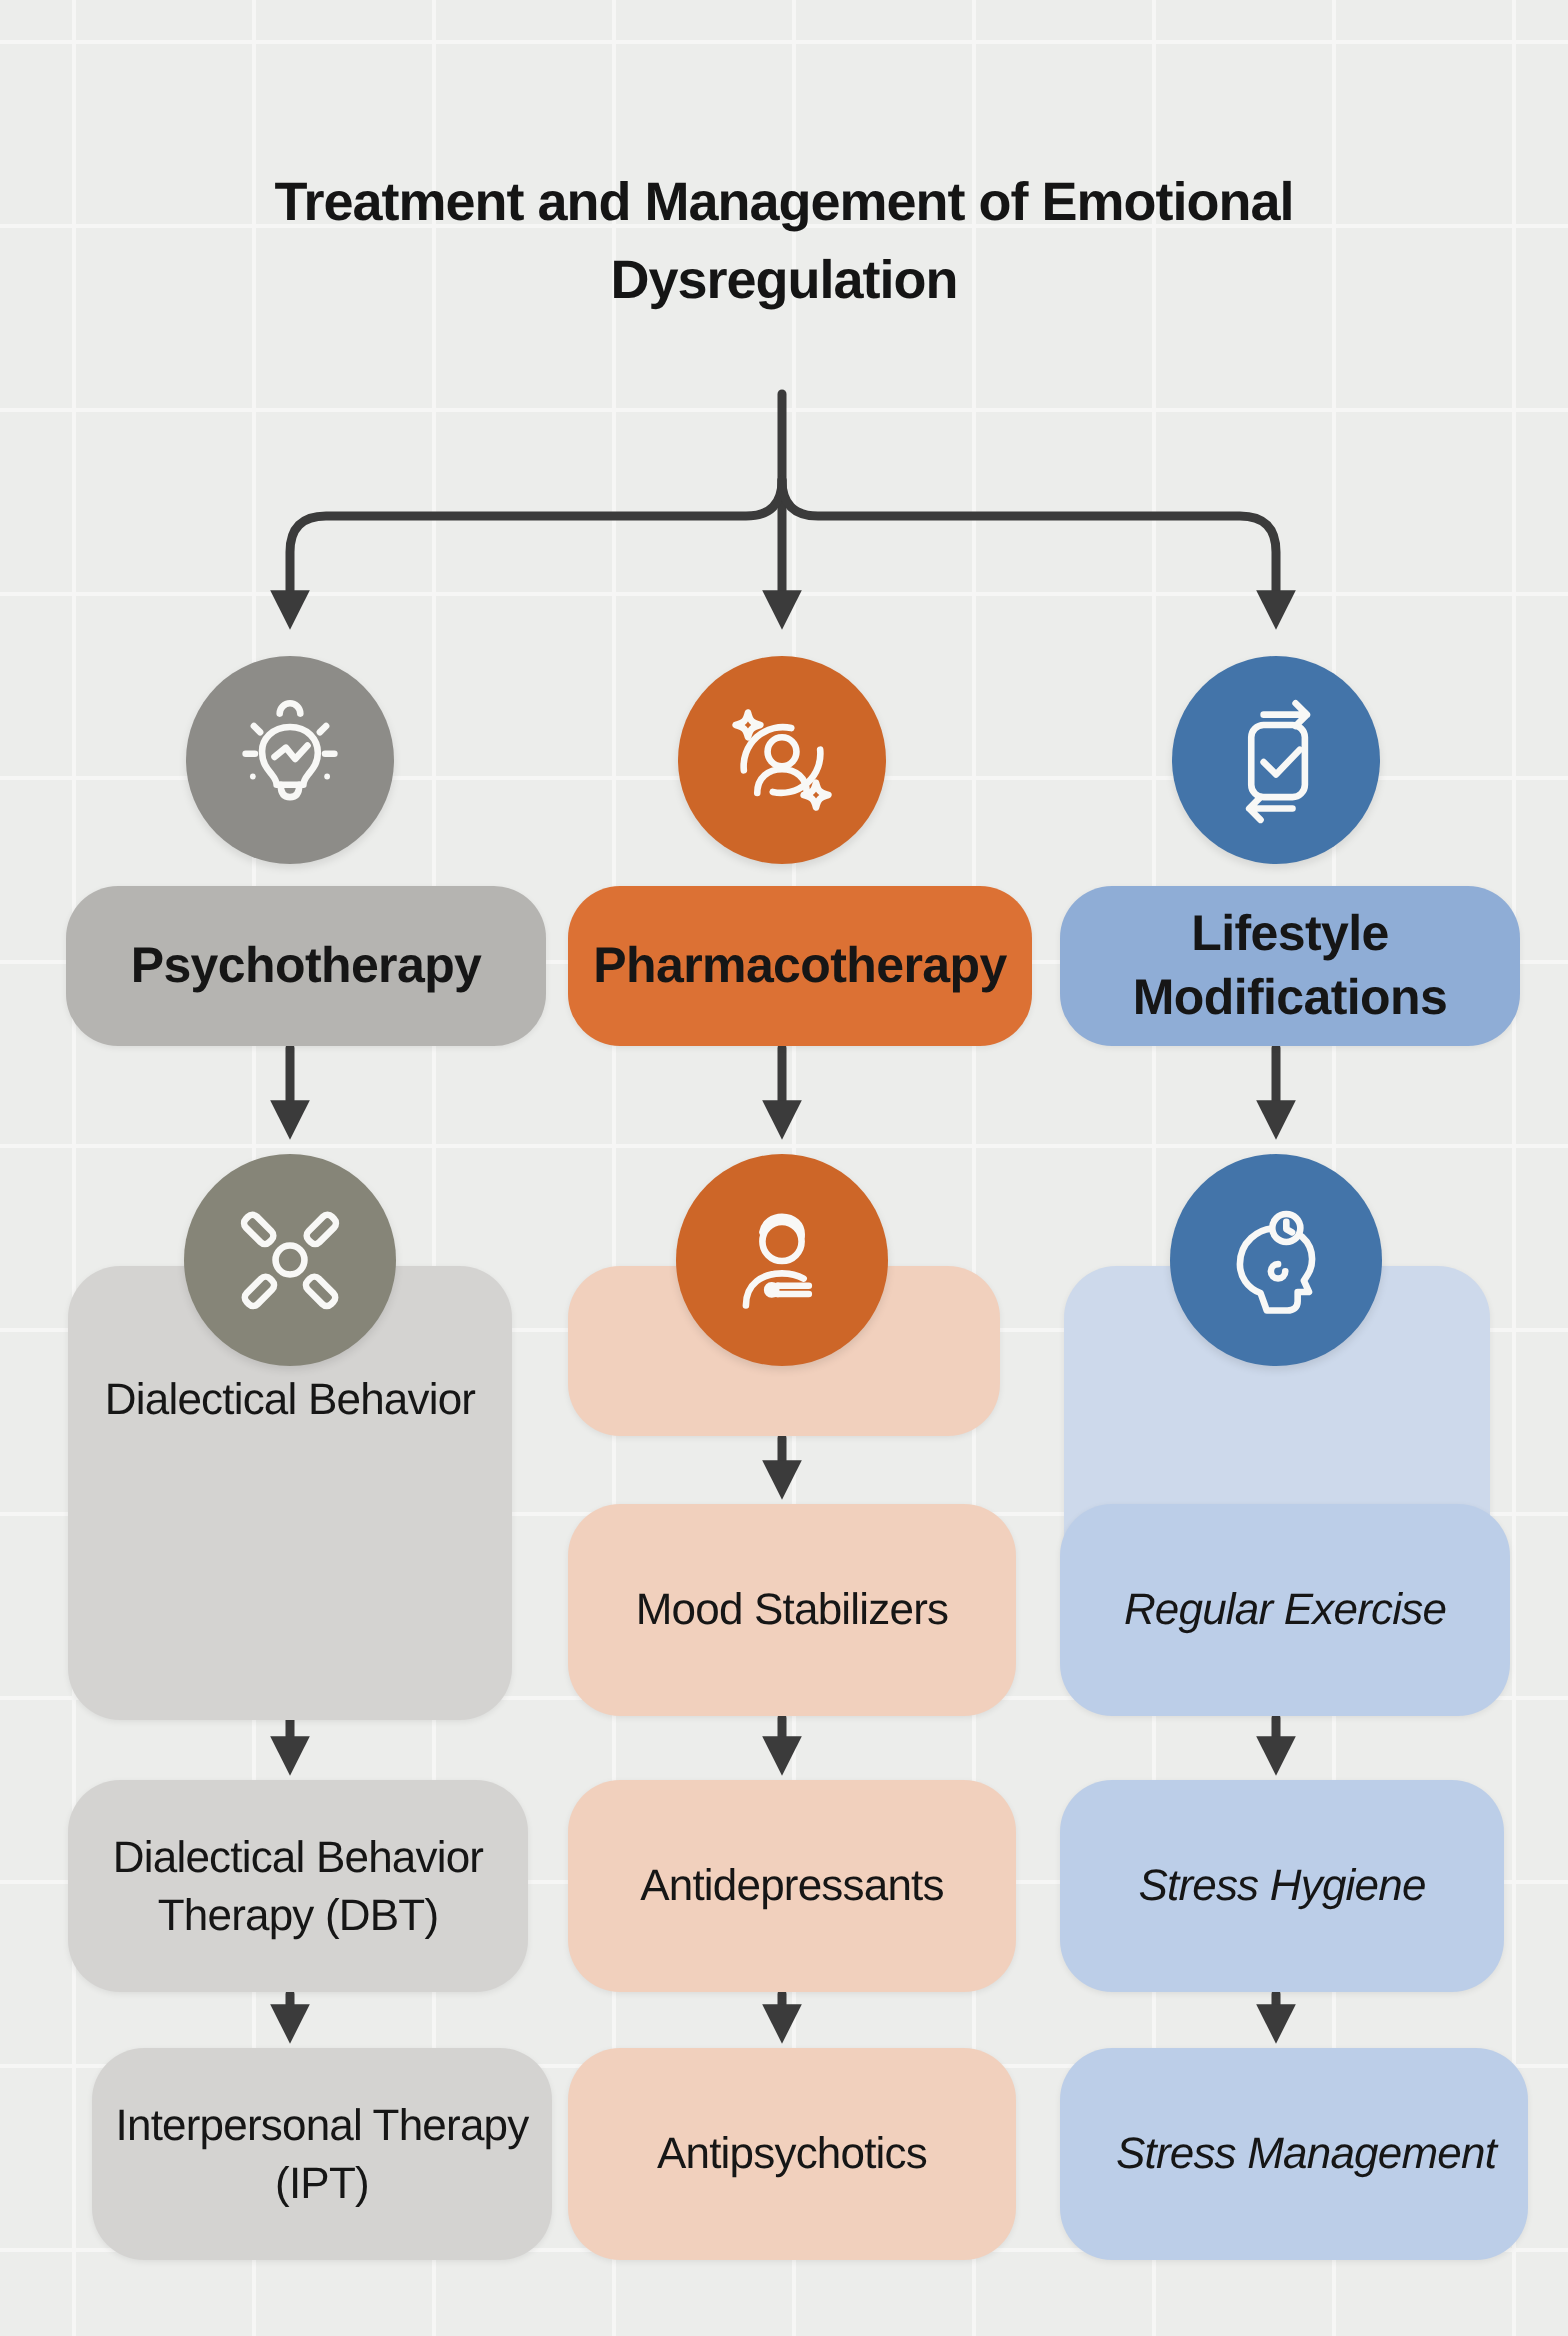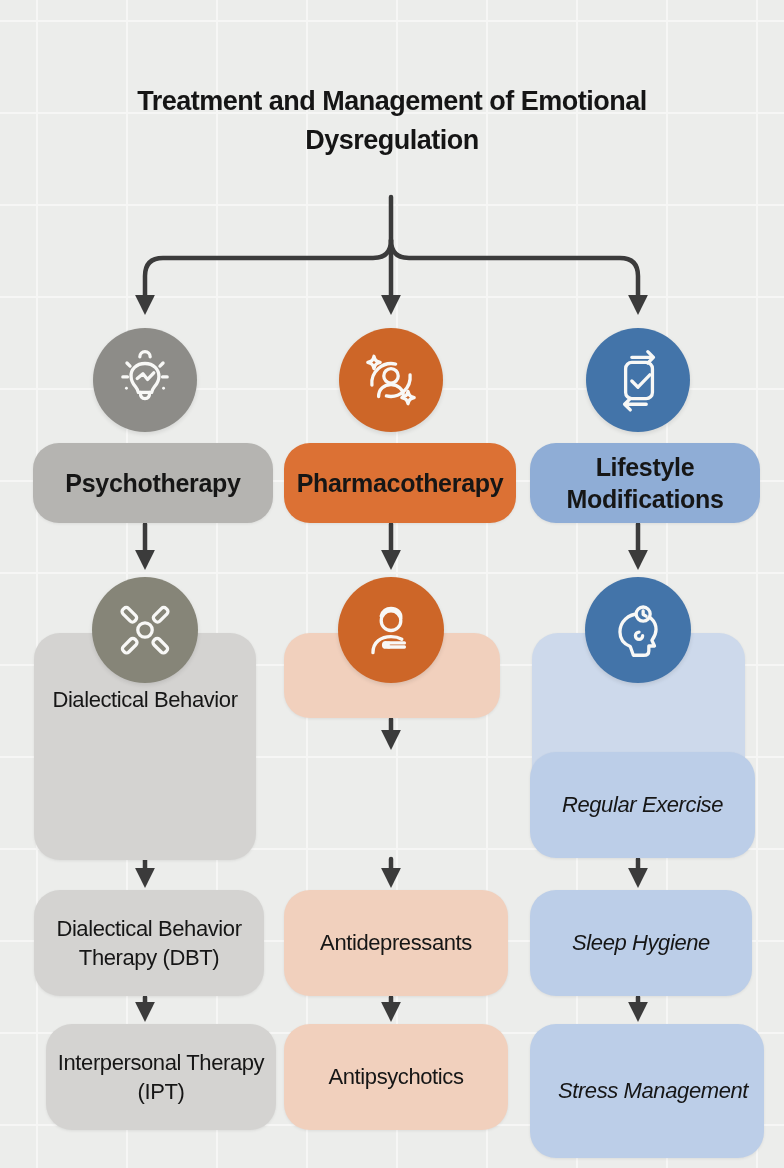--- a/index.html
+++ b/index.html
@@ -177,38 +177,41 @@
     <svg viewBox="0 0 64 64">
       <g class="ic">
         <path d="M27 55 l-2.5 -7 c-6.5 -2.5 -10 -8 -10 -14 c0 -10.5 8.5 -17.5 18 -17.5 c10 0 17 6.5 17 15 c0 5 -2 7.5 -4 10.5 l2.5 5.5 h-5.5 v4.5 c0 3 -2 4.5 -5 4.5 h-10 z"></path>
         <path d="M33 34 a3.5 3.5 0 1 0 3.5 3.5"></path>
         <circle cx="37" cy="16.5" r="6.8" fill="#4374a9"></circle>
         <path d="M37 13.5 v3.5 l2.8 1.6"></path>
       </g>
     </svg>
   </div>
 
+  <div class="box sub-box c-peach-box" style="left:284px;top:752px;width:216px;height:106px;">
+    <span>Mood Stabilizers</span>
+  </div>
 
   <div class="box sub-box c-blue-box" style="left:530px;top:752px;width:217px;height:106px;">
     <span>Regular Exercise</span>
   </div>
 
   <div class="box sub-box c-gray-box" style="left:34px;top:890px;width:222px;height:106px;">
     <span>Dialectical Behavior Therapy (DBT)</span>
   </div>
   <div class="box sub-box c-peach-box" style="left:284px;top:890px;width:216px;height:106px;">
     <span>Antidepressants</span>
   </div>
   <div class="box sub-box c-blue-box" style="left:530px;top:890px;width:214px;height:106px;">
-    <span>Sleep Hygiene</span>
+    <span>Stress Hygiene</span>
   </div>
 
   <div class="box sub-box c-gray-box" style="left:46px;top:1024px;width:222px;height:106px;">
     <span>Interpersonal Therapy (IPT)</span>
   </div>
   <div class="box sub-box c-peach-box" style="left:284px;top:1024px;width:216px;height:106px;">
     <span>Antipsychotics</span>
   </div>
-  <div class="box sub-box c-blue-box" style="left:530px;top:1024px;width:214px;height:134px;padding-left:16px;">
+  <div class="box sub-box c-blue-box" style="left:530px;top:1024px;width:214px;height:106px;padding-left:16px;">
     <span>Stress Management</span>
   </div>
 
 </div>
 
 </body></html>

